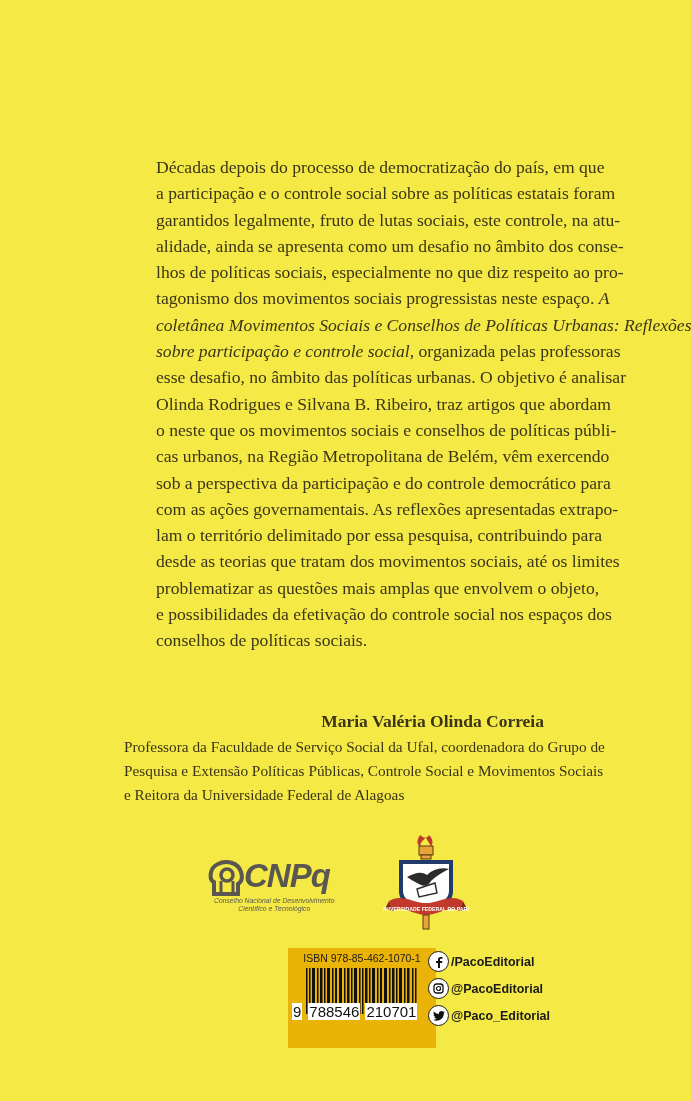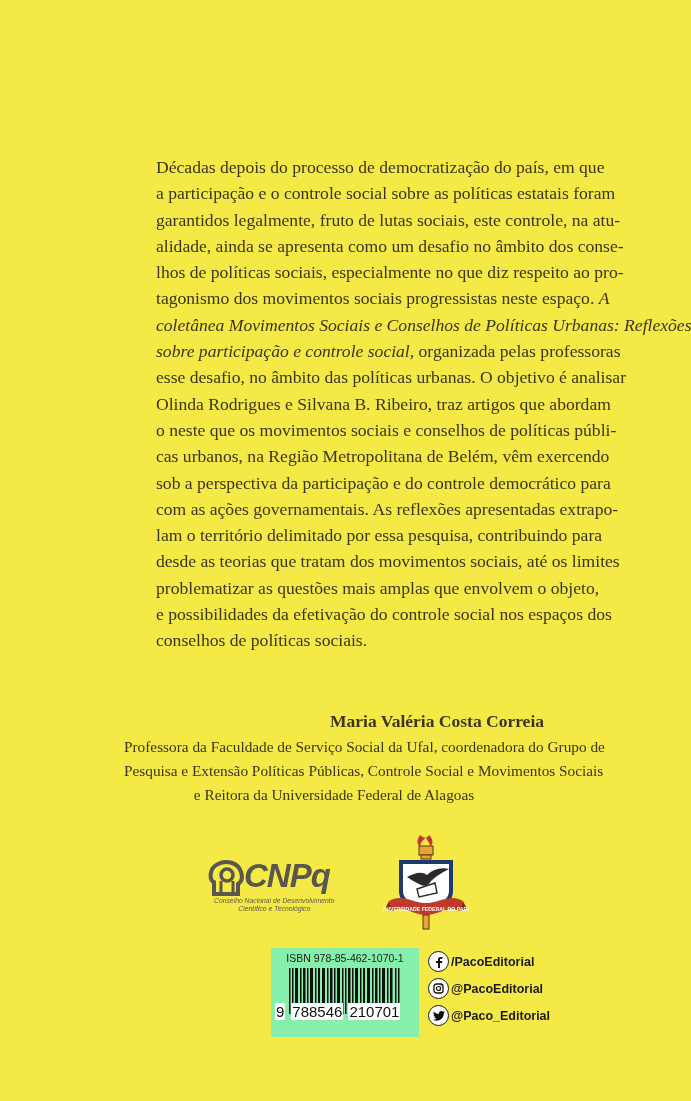--- a/index.html
+++ b/index.html
@@ -30,21 +30,21 @@
     right: 147px; top: 711px;
     font-family: "Liberation Serif", serif;
     font-weight: bold;
     font-size: 17.5px;
     margin: 0;
   }
   .author-bio {
     position: absolute;
     right: 147px; top: 735px;
     width: 420px;
-    text-align: center;
+    text-align: left;
     font-family: "Liberation Serif", serif;
     font-size: 15.3px;
     line-height: 24px;
     margin: 0;
   }
   .author-bio span { display: block; white-space: nowrap; }
   .logo-cnpq {
     position: absolute; left: 208px; top: 860px; width: 140px; height: 50px; text-align: center;
   }
   .cnpq-mark { position: absolute; left: 0; top: 0; width: 38px; height: 36px; }
@@ -55,22 +55,22 @@
     font-size: 33px; color: #5a5650; letter-spacing: -1px;
   }
   .cnpq-sub {
     position: absolute; left: 6px; top: 37px;
     font-family: "Liberation Sans", sans-serif;
     font-style: italic; font-size: 6.8px; line-height: 8px;
     color: #5a5650; white-space: nowrap;
   }
   .logo-ufpa { position: absolute; left: 383px; top: 833px; width: 86px; height: 100px; }
   .barcode-box {
-    position: absolute; left: 271px; top: 948px; width: 148px; height: 89px;
-    background: #86efac;
+    position: absolute; left: 288px; top: 948px; width: 148px; height: 100px;
+    background: #eab308;
   }
   .isbn-label {
     position: absolute; left: 0; top: 4px; width: 148px; text-align: center;
     font-family: "Liberation Sans", sans-serif; font-size: 10.5px; color: #1a1a1a;
   }
   .bars { position: absolute; left: 12px; top: 20px; width: 124px; height: 46px; }
   .bar-digits {
     position: absolute; left: 4px; top: 55px; width: 140px;
     font-family: "Liberation Sans", sans-serif; font-size: 15px; color: #111;
     display: flex;
@@ -111,21 +111,21 @@
   <span class="line">cas urbanos, na Região Metropolitana de Belém, vêm exercendo</span>
   <span class="line">sob a perspectiva da participação e do controle democrático para</span>
   <span class="line">com as ações governamentais. As reflexões apresentadas extrapo-</span>
   <span class="line">lam o território delimitado por essa pesquisa, contribuindo para</span>
   <span class="line">desde as teorias que tratam dos movimentos sociais, até os limites</span>
   <span class="line">problematizar as questões mais amplas que envolvem o objeto,</span>
   <span class="line">e possibilidades da efetivação do controle social nos espaços dos</span>
   <span class="line last">conselhos de políticas sociais.</span>
 </div>
 
-<p class="author-name">Maria Valéria Costa Correia</p>
+<p class="author-name">Maria Valéria Olinda Correia</p>
 <p class="author-bio">
   <span>Professora da Faculdade de Serviço Social da Ufal, coordenadora do Grupo de</span>
   <span>Pesquisa e Extensão Políticas Públicas, Controle Social e Movimentos Sociais</span>
   <span>e Reitora da Universidade Federal de Alagoas</span>
 </p>
 
 <div class="logo-cnpq">
   <svg class="cnpq-mark" viewBox="0 0 38 36">
     <path d="M6 34 L6 22 C1 20 1 8 10 4 C18 0 30 2 33 12 C35 18 33 22 30 24 L30 34 Z" fill="none" stroke="#5a5650" stroke-width="4"></path>
     <circle cx="19" cy="15" r="6" fill="none" stroke="#5a5650" stroke-width="3.5"></circle>

